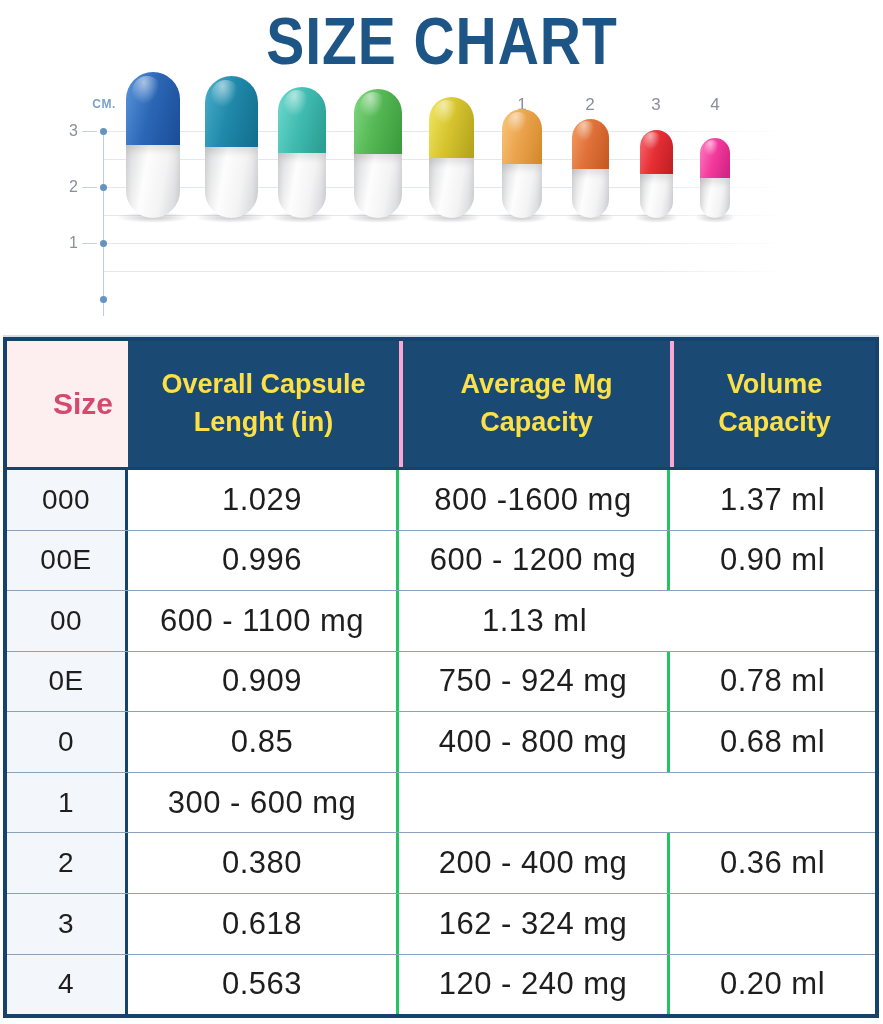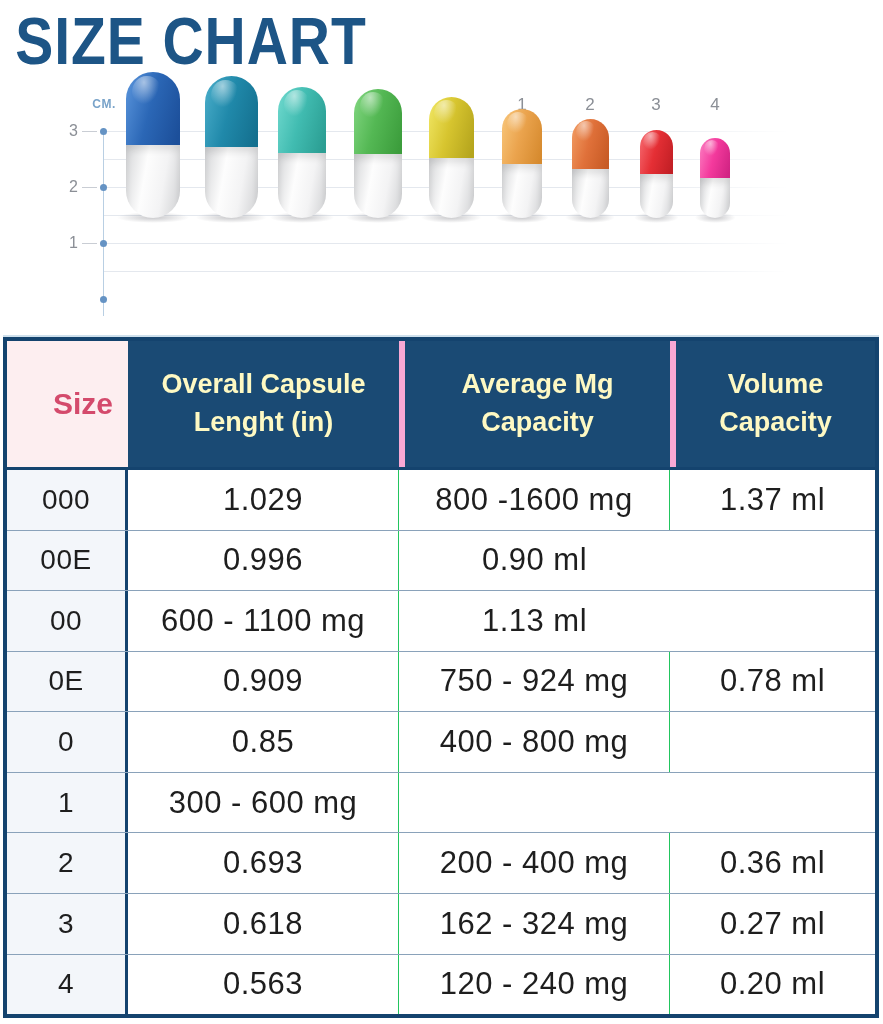--- a/index.html
+++ b/index.html
@@ -1,20 +1,20 @@
 <!DOCTYPE html>
 <html><head>
 <meta charset="utf-8">
 <style>
   html,body{margin:0;padding:0;background:#ffffff;}
   body{width:883px;height:1024px;position:relative;overflow:hidden;
        font-family:"Liberation Sans",sans-serif;-webkit-font-smoothing:antialiased;}
 
   
-  .title-wrap{position:absolute;top:2px;left:0;width:883px;}
+  .title-wrap{position:absolute;top:2px;left:0;width:883px;text-align:center;}
   .title{display:inline-block;font-size:62px;font-weight:700;color:#1d5586;
          letter-spacing:1px;transform:scale(.92,1.08);transform-origin:center top;}
 
   
   .chart{position:absolute;top:0;left:0;width:883px;height:253px;}
   .cm-label{position:absolute;top:97px;left:104px;transform:translateX(-50%);
             font-size:12px;font-weight:700;color:#79a3c9;letter-spacing:.5px;}
   .cap-label{position:absolute;top:95px;transform:translateX(-50%);
              font-size:17px;color:#8b8f96;letter-spacing:2.5px;text-indent:2.5px;}
   .axis-line{position:absolute;left:103px;top:128px;width:1px;height:188px;background:#b9cfe3;}
@@ -39,31 +39,31 @@
   .cap-bottom{position:absolute;bottom:0;left:0;width:100%;height:50%;
            background:linear-gradient(100deg,#d6d7d9 2%,#fdfdfd 36%,#f3f3f4 66%,#d2d3d5 97%);
            box-shadow:inset 0 5px 7px rgba(0,0,0,.10);}
 
   
   .size-table{position:absolute;left:3px;top:337px;width:876px;height:681px;
               border:4px solid #14436e;box-sizing:border-box;background:#ffffff;
               box-shadow:0 -2px 0 #cfe0ec;display:flex;flex-direction:column;}
   .thead{display:grid;grid-template-columns:121px 271px 271px 1fr;height:126px;
          flex:0 0 auto;border-bottom:3px solid #14436e;}
-  .hcell{background:#1a4a74;color:#fef9c3;font-weight:700;font-size:27px;line-height:1.4;
+  .hcell{background:#1a4a74;color:#fde047;font-weight:700;font-size:27px;line-height:1.4;
          display:flex;align-items:center;justify-content:center;text-align:center;padding:0 8px;box-sizing:border-box;}
-  .hcell.sep{border-left:6px solid #f9a8d4;}
+  .hcell.sep{border-left:4px solid #f9a8d4;}
   .hcell.size-h{background:#fdeef0;color:#d44a6c;font-size:30px;padding-left:39px;}
   .tbody{flex:1;display:flex;flex-direction:column;}
   .trow{flex:1;display:grid;grid-template-columns:121px 271px 271px 1fr;}
   .trow + .trow{border-top:1px solid #8aa2ba;}
   .tcell{display:flex;align-items:center;justify-content:center;
          font-size:31px;color:#1e1e1e;letter-spacing:.5px;box-sizing:border-box;}
   .tcell.size-c{background:#f3f6fa;font-size:28px;border-right:3px solid #14436e;}
-  .tcell.vline{border-right:1px solid #22c55e;}
+  .tcell.vline{border-right:3px solid #22c55e;}
 </style>
 </head>
 <body>
 
 <div class="title-wrap">
   <span class="title">SIZE CHART</span>
 </div>
 
 <div class="chart">
 
@@ -174,53 +174,54 @@
   <div class="tbody">
     <div class="trow">
       <div class="tcell size-c">000</div>
       <div class="tcell vline">1.029</div>
       <div class="tcell vline">800 -1600 mg</div>
       <div class="tcell">1.37 ml</div>
     </div>
     <div class="trow">
       <div class="tcell size-c">00E</div>
       <div class="tcell vline">0.996</div>
+      <div class="tcell vline">600 - 1200 mg</div>
       <div class="tcell">0.90 ml</div>
     </div>
     <div class="trow">
       <div class="tcell size-c">00</div>
       <div class="tcell vline">600 - 1100 mg</div>
       <div class="tcell">1.13 ml</div>
     </div>
     <div class="trow">
       <div class="tcell size-c">0E</div>
       <div class="tcell vline">0.909</div>
       <div class="tcell vline">750 - 924 mg</div>
       <div class="tcell">0.78 ml</div>
     </div>
     <div class="trow">
       <div class="tcell size-c">0</div>
       <div class="tcell vline">0.85</div>
       <div class="tcell vline">400 - 800 mg</div>
+      <div class="tcell">0.68 ml</div>
     </div>
     <div class="trow">
       <div class="tcell size-c">1</div>
       <div class="tcell vline">300 - 600 mg</div>
     </div>
     <div class="trow">
       <div class="tcell size-c">2</div>
-      <div class="tcell vline">0.693</div>
+      <div class="tcell vline">0.380</div>
       <div class="tcell vline">200 - 400 mg</div>
       <div class="tcell">0.36 ml</div>
     </div>
     <div class="trow">
       <div class="tcell size-c">3</div>
       <div class="tcell vline">0.618</div>
       <div class="tcell vline">162 - 324 mg</div>
-      <div class="tcell">0.27 ml</div>
     </div>
     <div class="trow">
       <div class="tcell size-c">4</div>
       <div class="tcell vline">0.563</div>
       <div class="tcell vline">120 - 240 mg</div>
       <div class="tcell">0.20 ml</div>
     </div>
   </div>
 </div>
 

